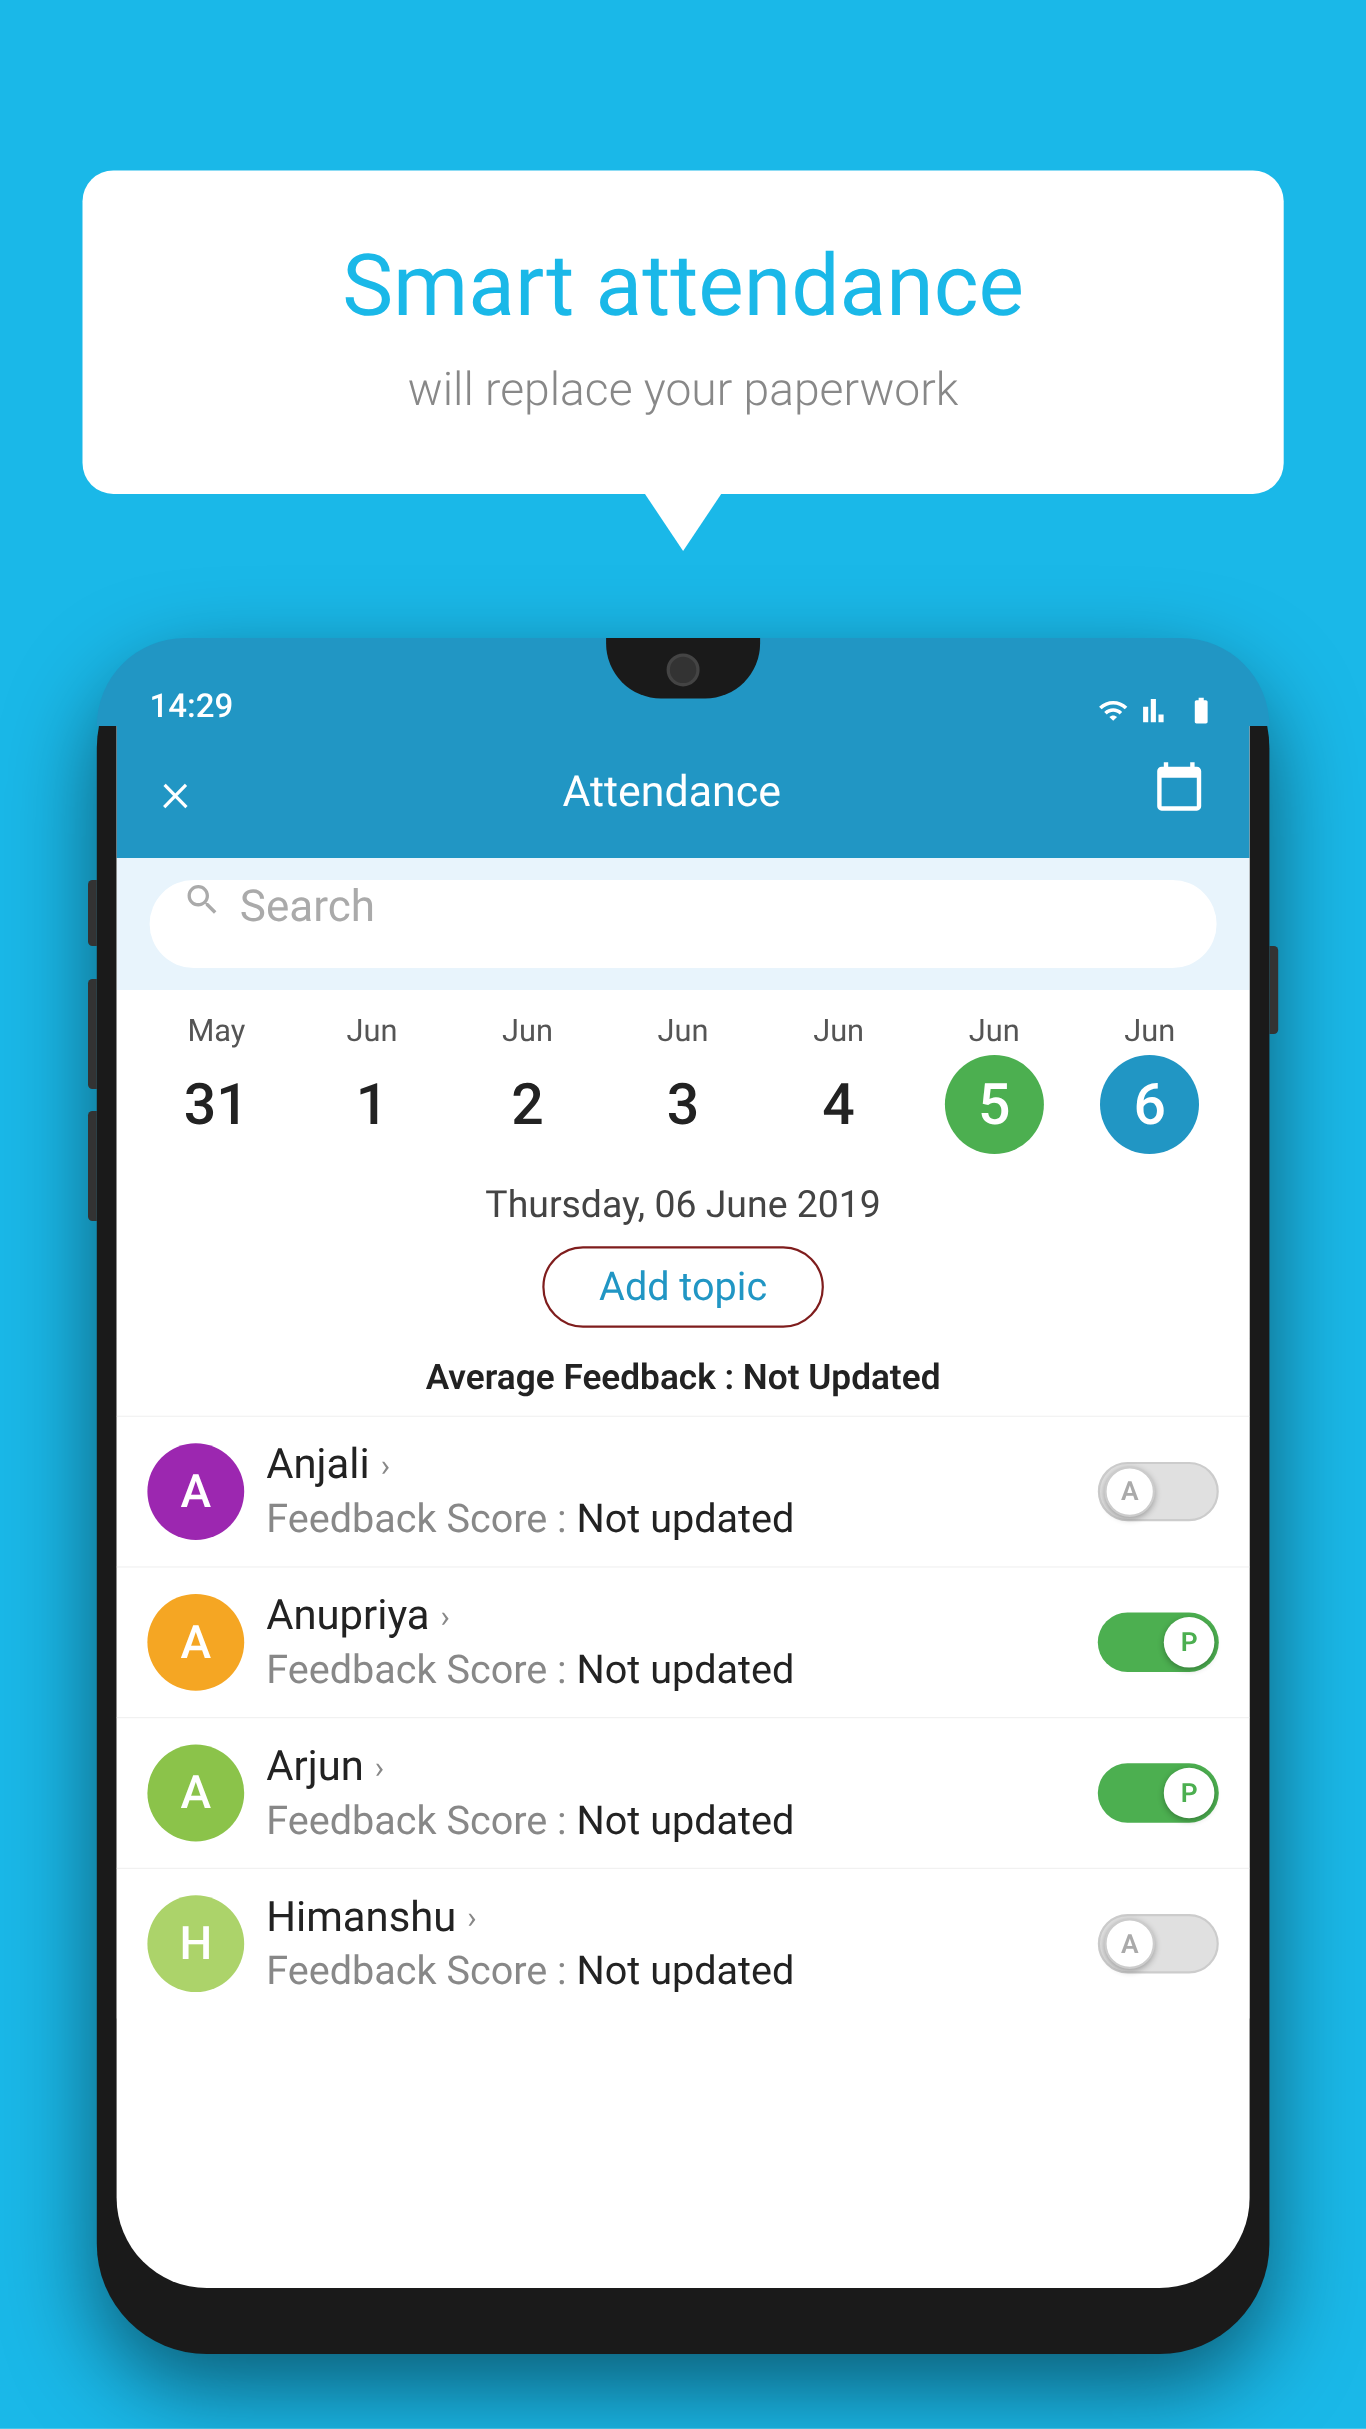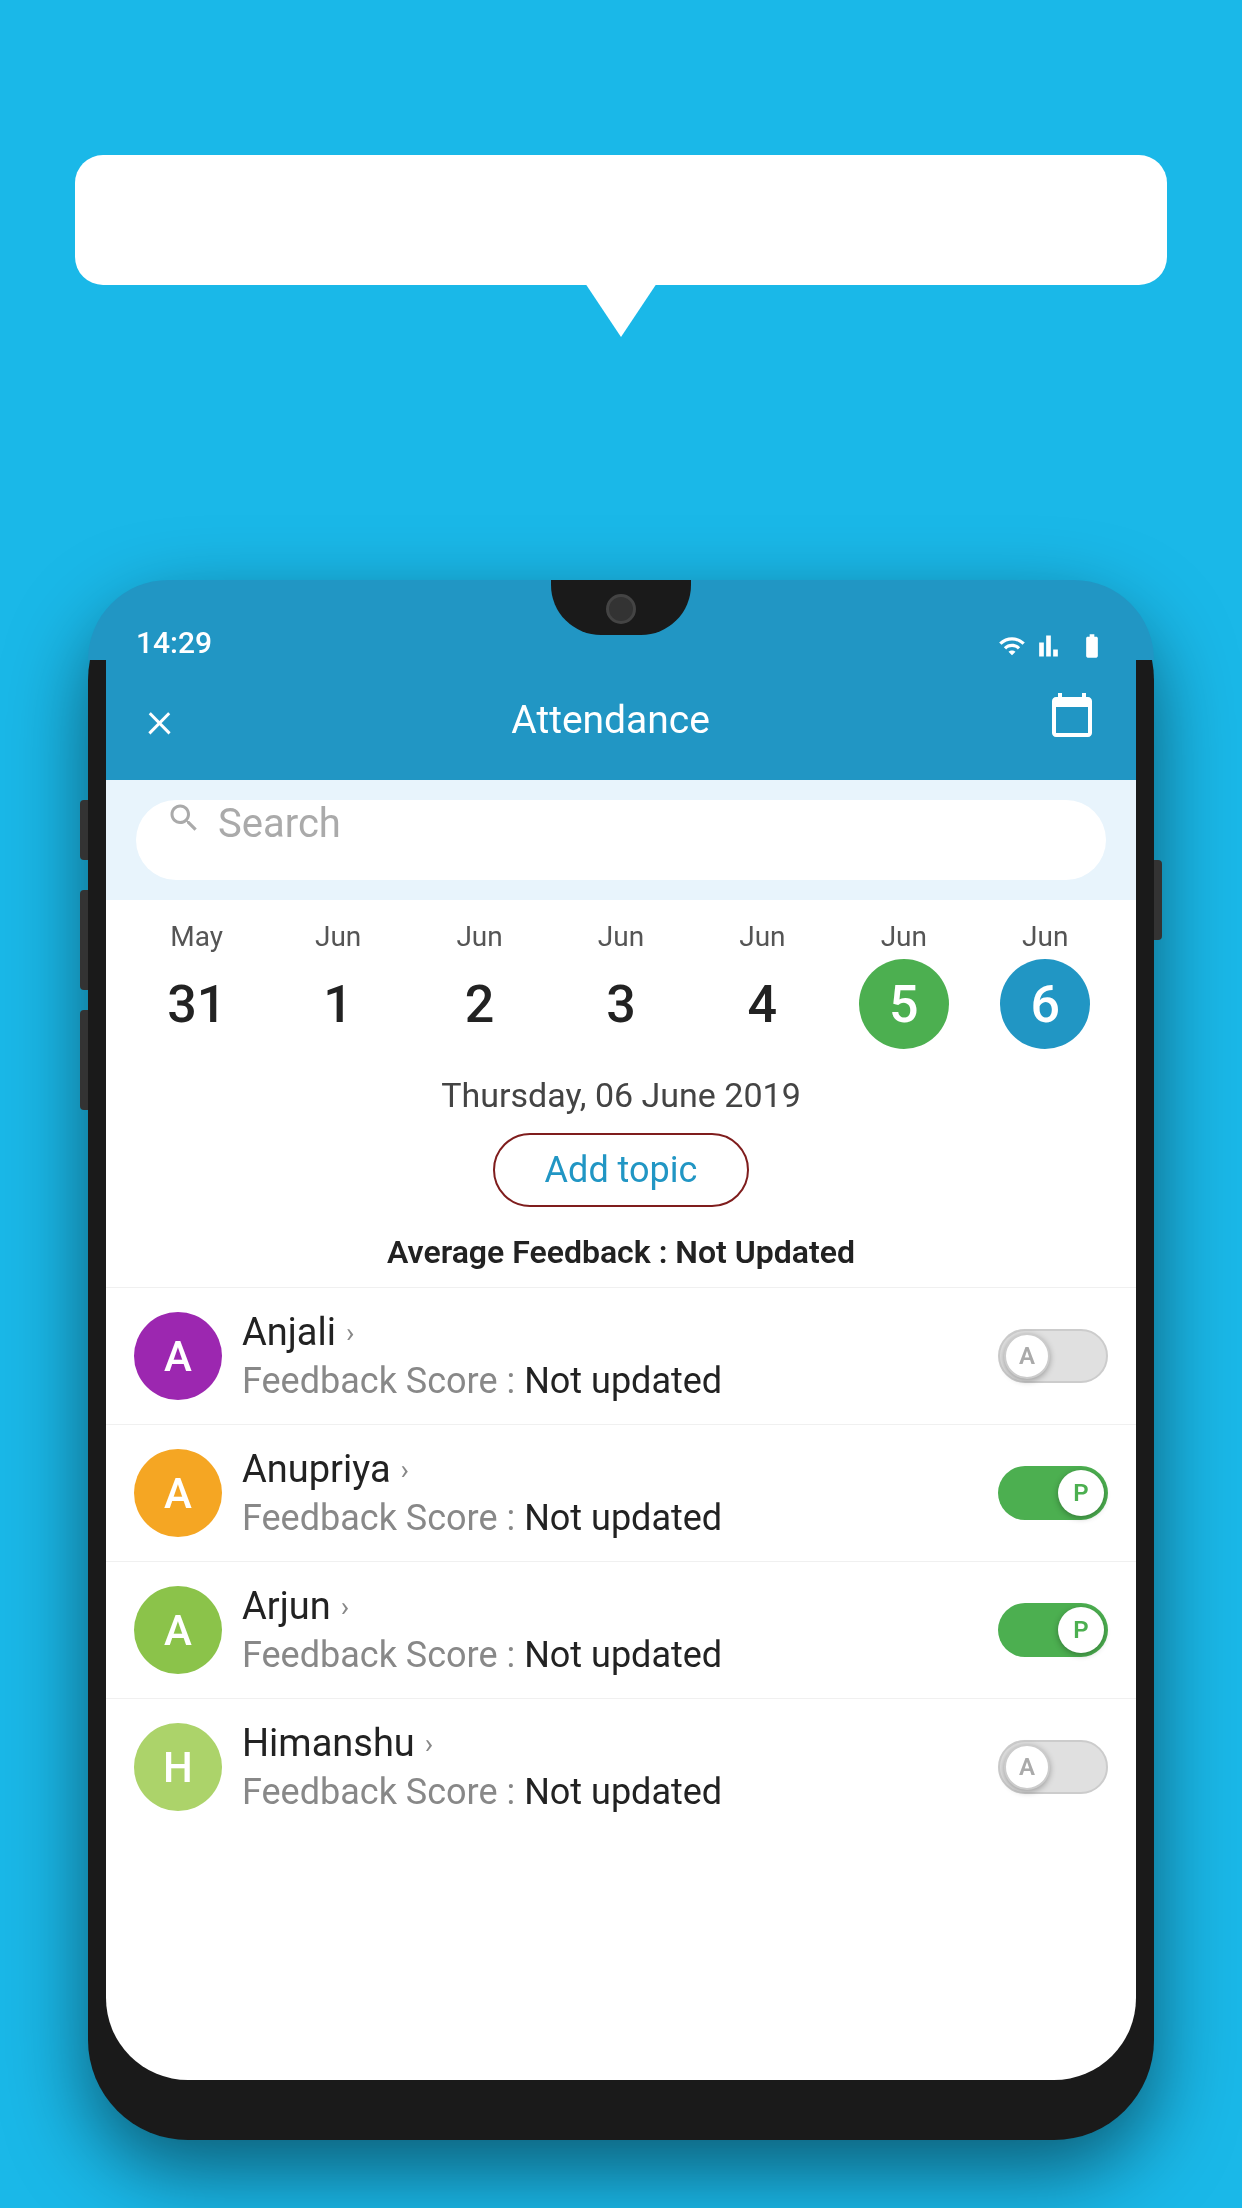--- a/index.html
+++ b/index.html
@@ -425,20 +425,22 @@
       height: 100px;
       background: #333;
       border-radius: 4px 0 0 4px;
     }
   </style>
 </head>
 <body>
 
 <div class="speech-bubble-container">
   <div class="speech-bubble">
+    <div class="title">Smart attendance</div>
+    <div class="subtitle">will replace your paperwork</div>
   </div>
 </div>
 
 <div class="phone-wrapper">
   <div class="phone">
 
     <div class="phone-btn-right"></div>
     <div class="phone-btn-left-1"></div>
     <div class="phone-btn-left-2"></div>
     <div class="phone-btn-left-3"></div>

